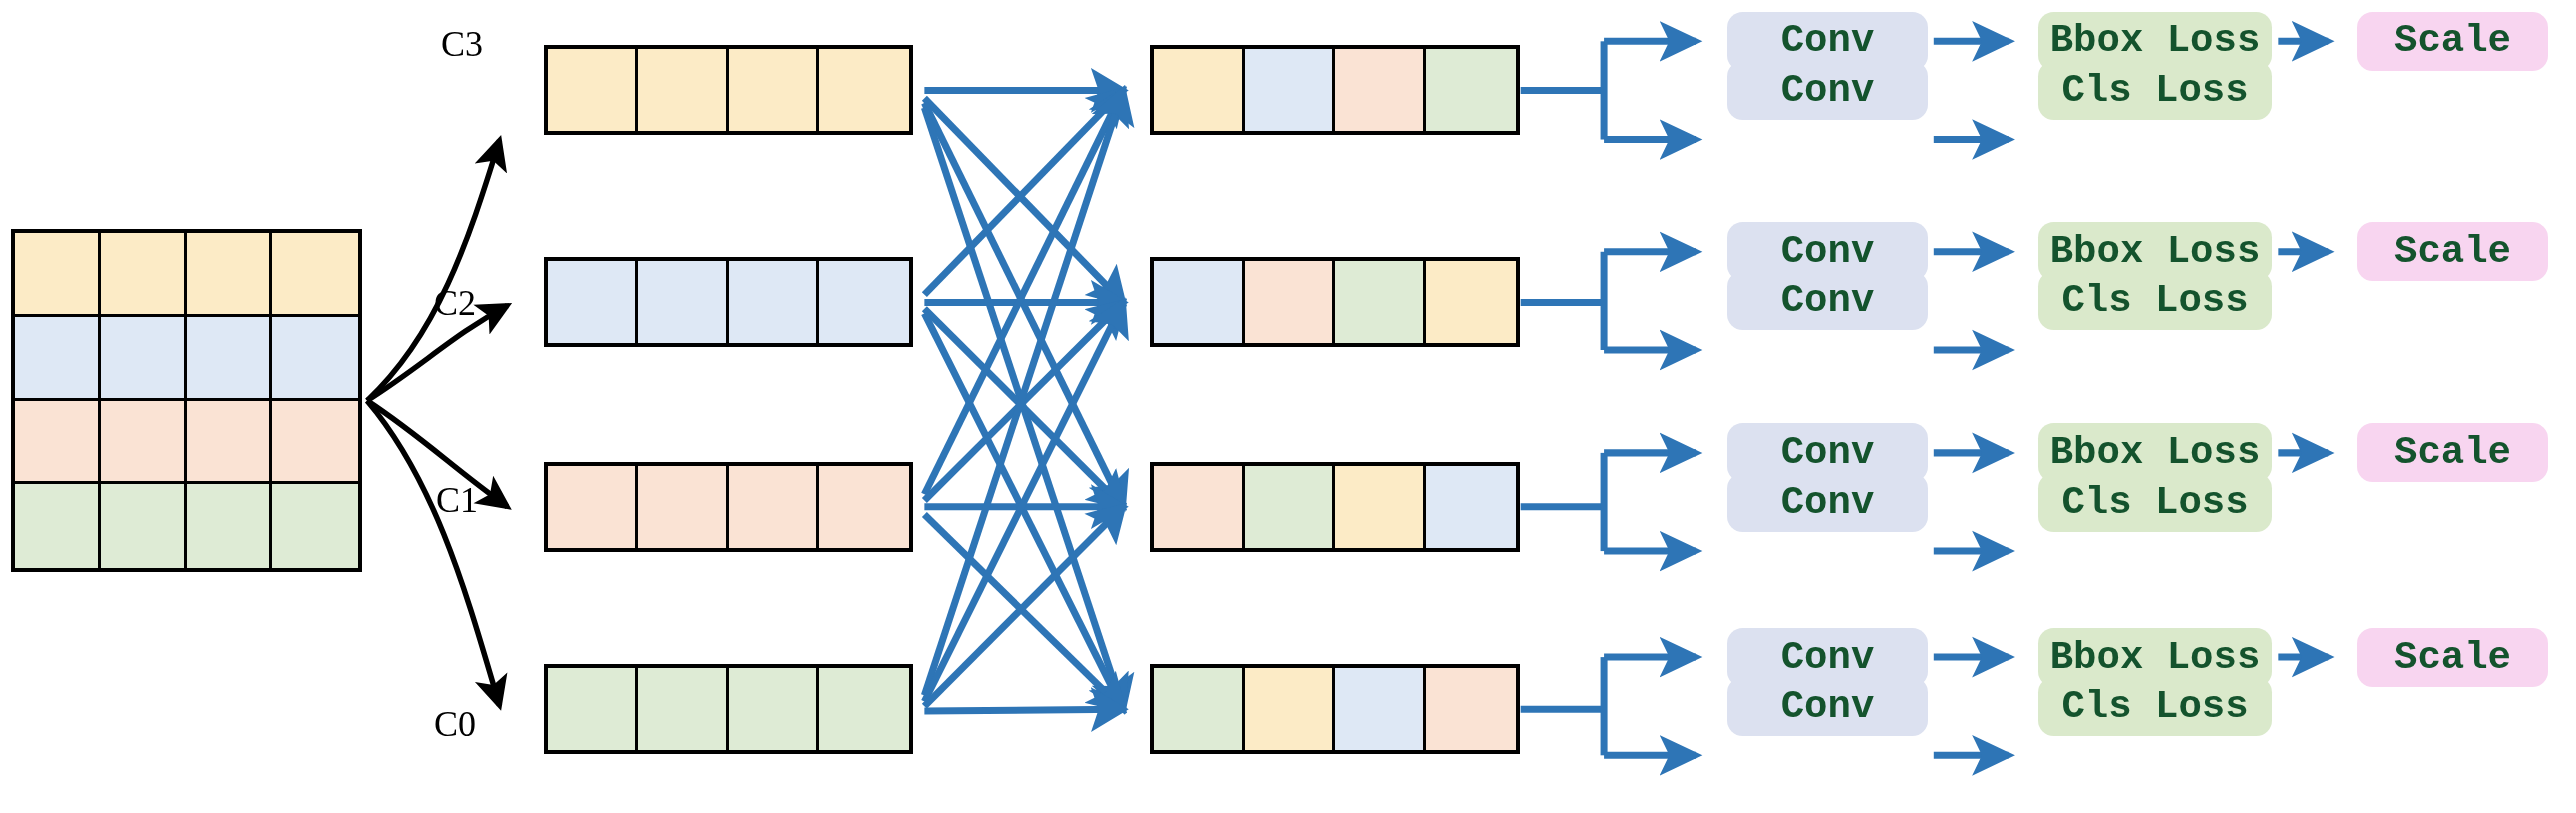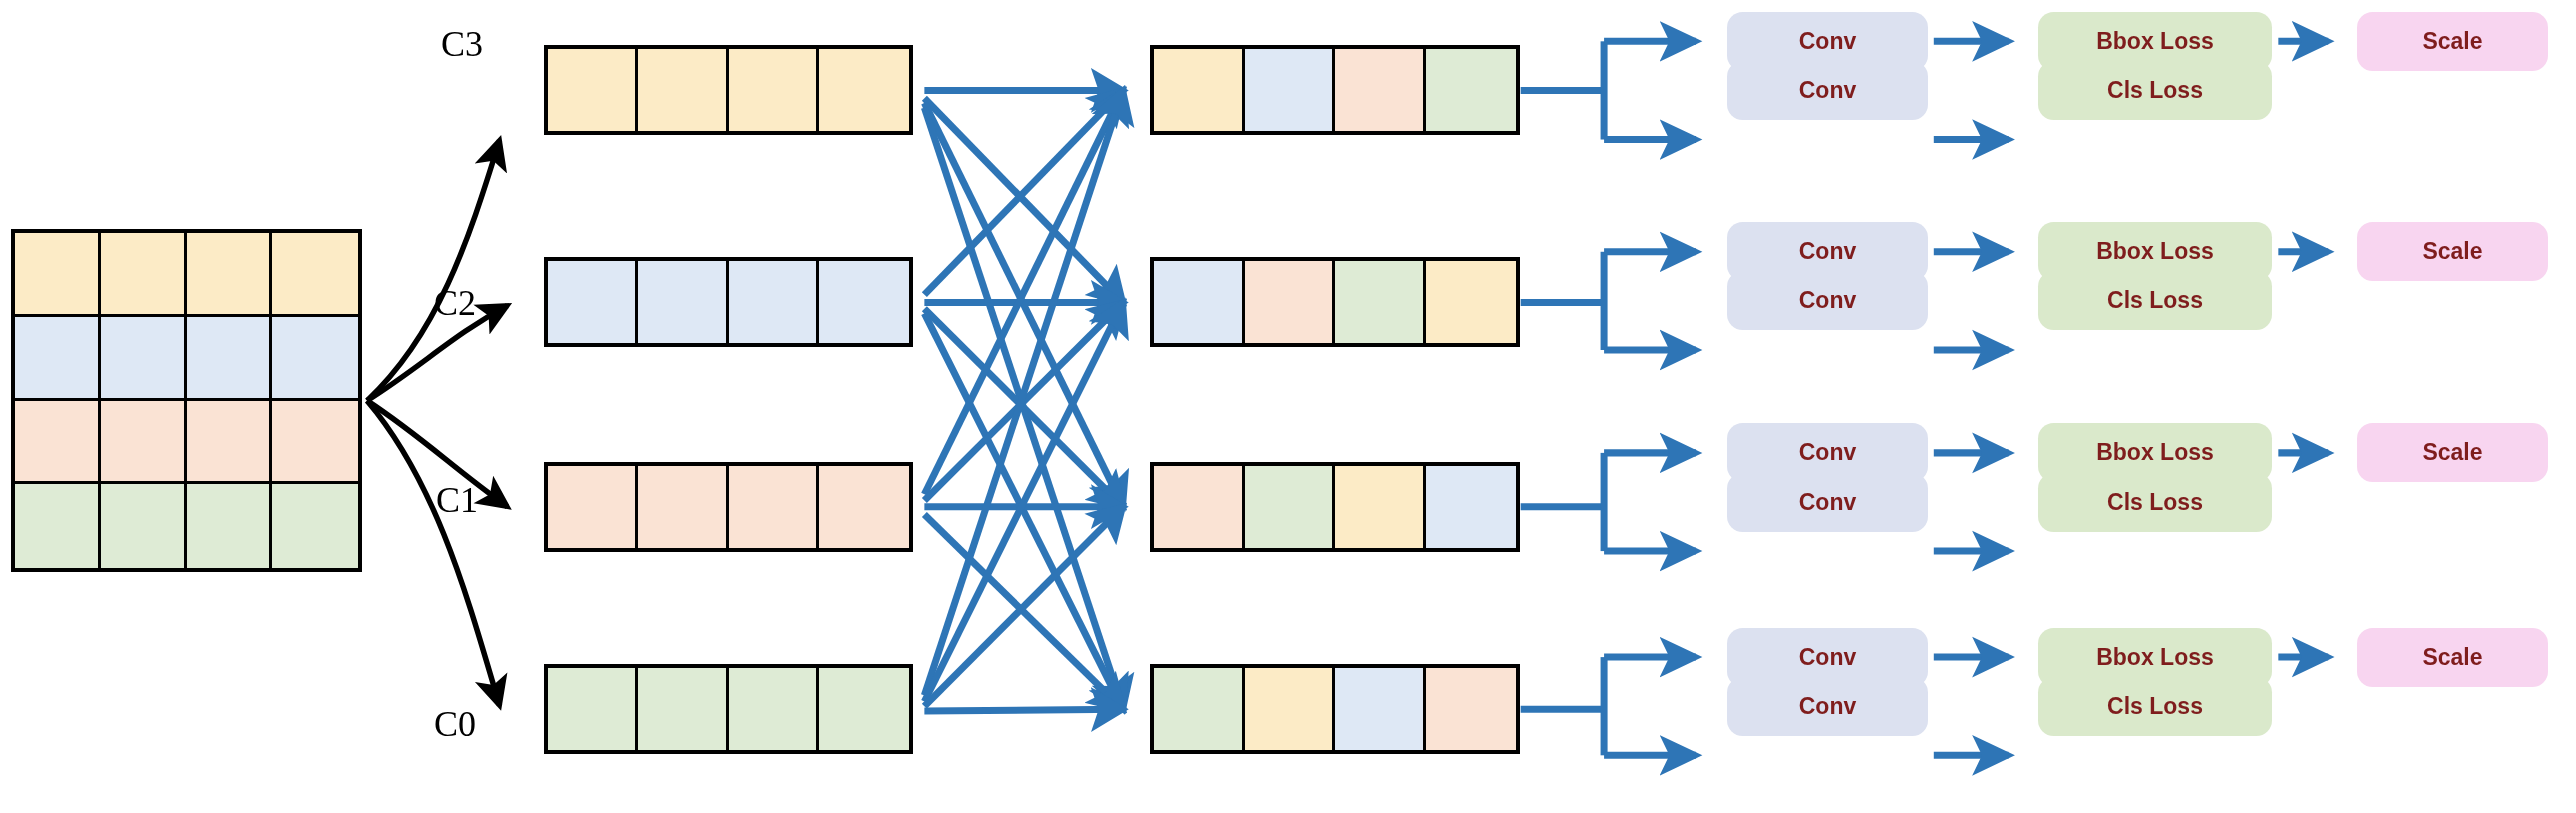--- a/index.html
+++ b/index.html
@@ -84,24 +84,24 @@
   .clabel-c0 { left: 434px; top: 706px; }
 
   
   .pbox {
     position: absolute;
     border-radius: 15.6px;
     box-sizing: border-box;
     display: flex;
     align-items: center;
     justify-content: center;
-    font-family: Liberation Sans, sans-serif;
+    font-family: Liberation Mono, monospace;
     font-weight: bold;
-    font-size: 23px;
-    color: #7f1d1d;
+    font-size: 39px;
+    color: #14532d;
     white-space: nowrap;
     height: 59px;
   }
   .pbox-conv  { width: 201px; left: 1727px; }
   .pbox-loss  { width: 234px; left: 2038px; }
   .pbox-scale { width: 191px; left: 2357px; }
 
   .b-y0a { top: 11.7px;  }
   .b-y0b { top: 61px;  }
   .b-y1a { top: 222px; }

